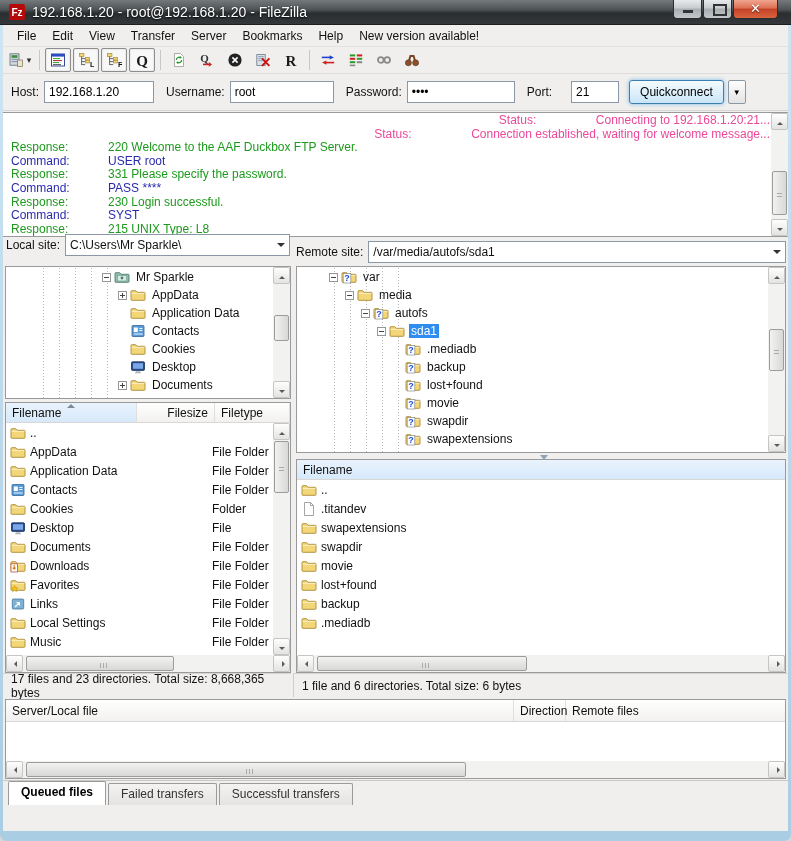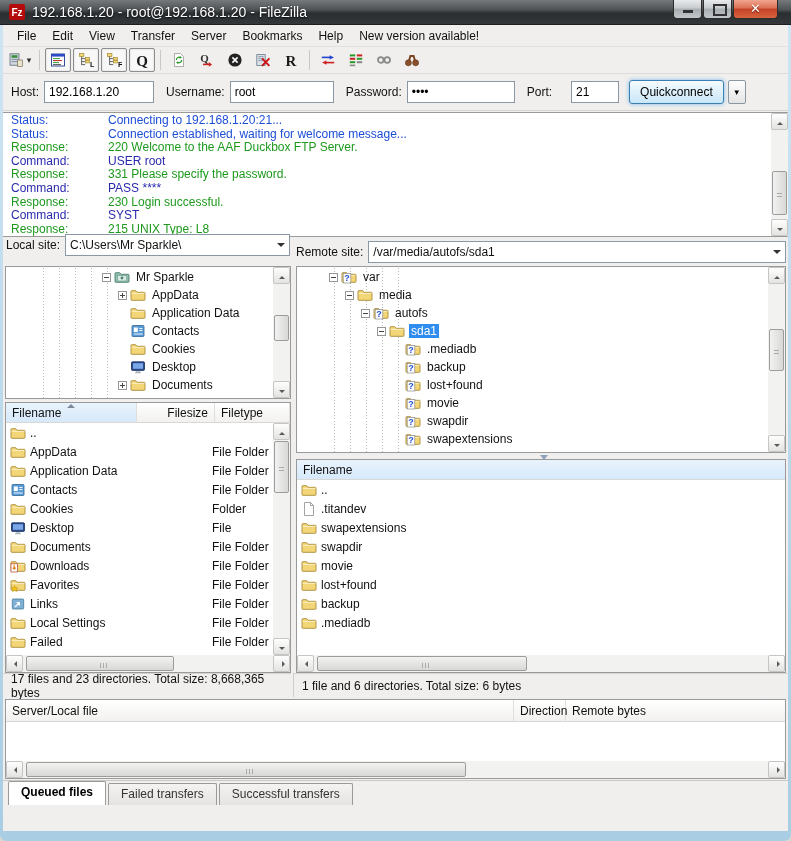--- a/index.html
+++ b/index.html
@@ -52,21 +52,21 @@
     border:1px solid #3c7fb1; border-radius:3px; box-shadow:0 0 4px #7ab8e8;
     background:linear-gradient(to bottom,#f4fbff,#dff0fb 50%,#c9e6f8); }
   .qc-drop { height:24px; width:18px; margin-left:4px; border:1px solid #8a98a5; border-radius:2px;
     background:linear-gradient(to bottom,#fdfdfd,#e4e4e4); font-size:8px; }
 
   
   .logpane { position:absolute; left:0; right:0; top:87px; height:125px; background:#fff;
     border-top:1px solid #9a9a9a; border-bottom:1px solid #9a9a9a; overflow:hidden; }
   .log-line { display:flex; line-height:13.6px; white-space:pre; }
   .log-label { width:105px; padding-left:8px; flex:none; }
-  .status { color:#1d4ed8; } .response { color:#1d9a1d; } .command { color:#2a2aae; }
+  .status { color:#ec4899;justify-content:flex-end; } .response { color:#1d9a1d; } .command { color:#2a2aae; }
 
   
   .vscroll { position:absolute; width:17px; background:#f2f2f0; }
   .hscroll { position:absolute; height:17px; background:#f2f2f0; }
   .sb-btn { position:absolute; width:17px; height:17px;
     background:linear-gradient(to bottom,#fefefe,#e3e3e1); border:1px solid #c5c5c3; border-radius:2px; }
   .sb-btn::after { content:""; position:absolute; border:3px solid transparent; }
   .sb-up { top:0; } .sb-up::after { left:5px; top:5px; border-bottom-color:#5a5a5a; }
   .sb-dn { bottom:0; } .sb-dn::after { left:5px; top:8px; border-top-color:#5a5a5a; }
   .sb-lf { left:0; } .sb-lf::after { left:4px; top:5px; border-right-color:#5a5a5a; }
@@ -842,21 +842,21 @@
             <span class="cell-name">Local Settings</span>
             <span class="cell-size"></span>
             <span class="cell-type">File Folder</span>
           </div>
           <div class="list-row">
             <span class="ic-box">
               <svg class="svg-ic" aria-hidden="true">
                 <use href="#sym-folder"></use>
               </svg>
             </span>
-            <span class="cell-name">Failed</span>
+            <span class="cell-name">Music</span>
             <span class="cell-size"></span>
             <span class="cell-type">File Folder</span>
           </div>
       </div>
       <div class="vscroll" style="right:0;top:20px;bottom:17px">
         <div class="sb-btn sb-up"></div>
           <div class="sb-btn sb-dn"></div>
         <div class="sb-thumb" style="top:18px;height:52px">
             <div class="sb-grip"></div>
           </div>
@@ -962,21 +962,21 @@
 
     <div class="queuebox" style="left:2px;top:674px;right:2px;height:80px">
       <div class="q-header">
         <div class="q-h1">
             <span>Server/Local file</span>
           </div>
         <div class="q-h2">
             <span>Direction</span>
           </div>
         <div class="q-h3">
-            <span>Remote bytes</span>
+            <span>Remote files</span>
           </div>
       </div>
       <div class="hscroll" style="left:0;right:0;bottom:0">
         <div class="sb-btn sb-lf"></div>
           <div class="sb-btn sb-rt"></div>
         <div class="sb-thumb" style="left:20px;width:440px">
             <div class="sb-grip"></div>
           </div>
       </div>
     </div>

